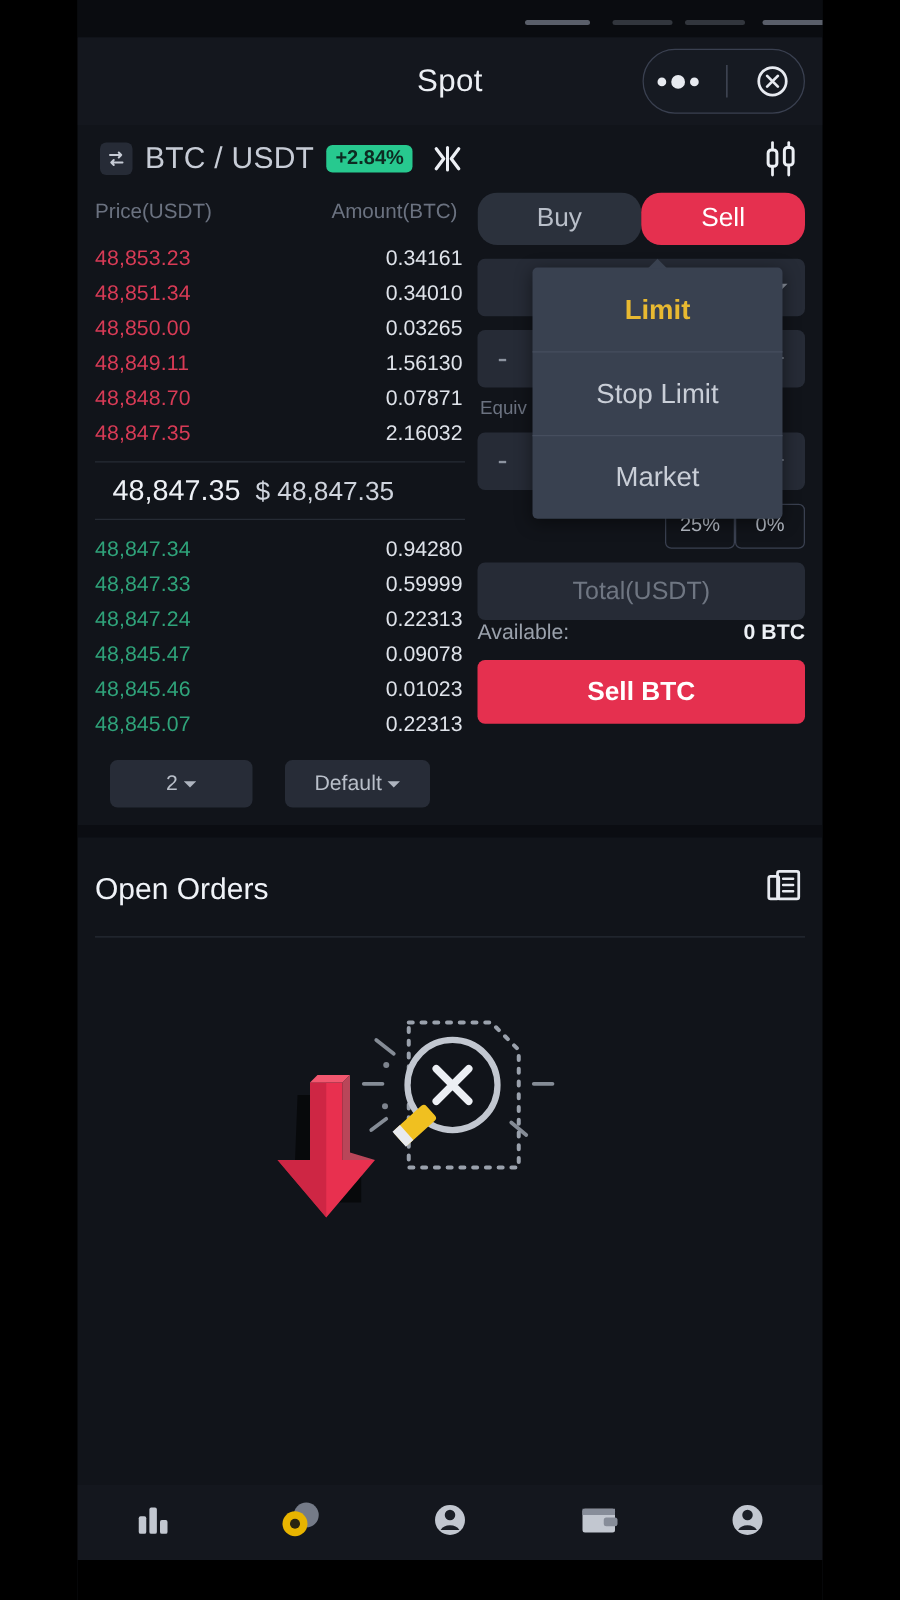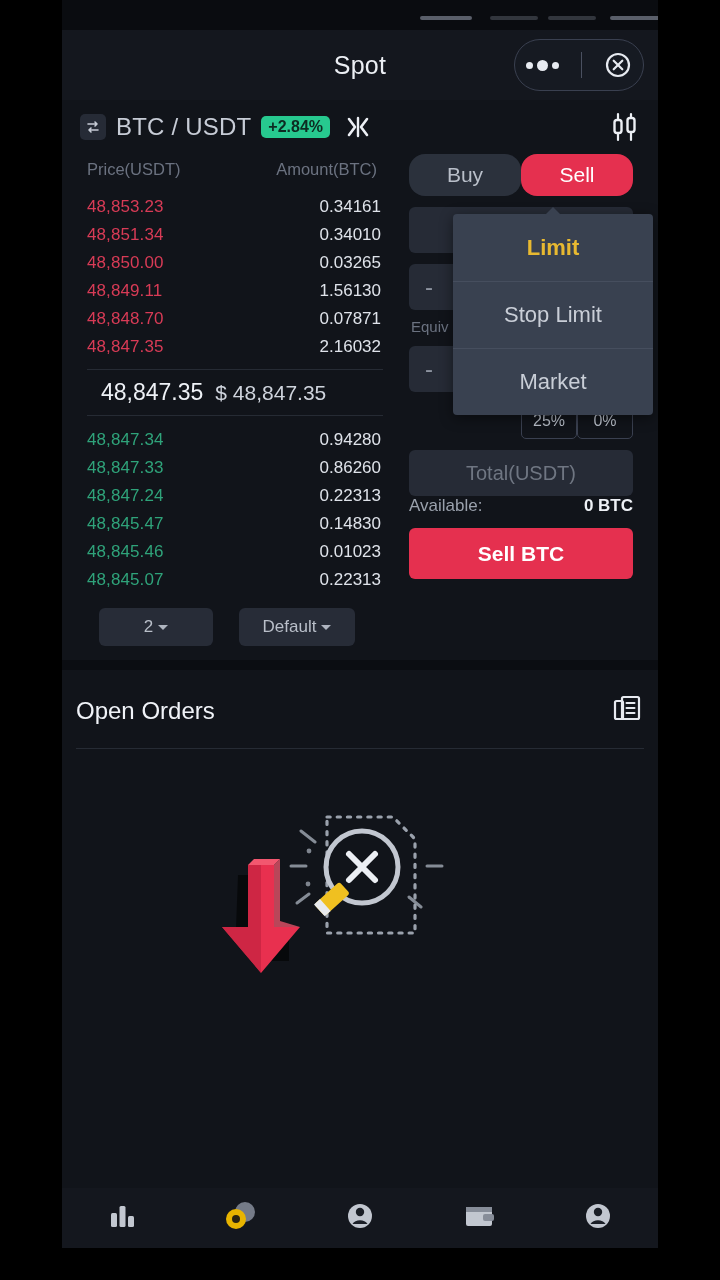--- a/index.html
+++ b/index.html
@@ -66,21 +66,21 @@
   .pairname { font-size: 24px; color: #c7ccd6; letter-spacing: .2px; }
   .chg {
     background: #27c98f; color: #0d2b22;
     font-size: 16px; font-weight: bold;
     padding: 3px 7px; border-radius: 5px; line-height: 1;
   }
   .depthicon { margin-left: 4px; display:flex; align-items:center; }
   .candleicon { margin-left: auto; display:flex; align-items:center; }
 
   
-  .panels { display: flex; padding: 0 25px; gap: 26px; }
+  .panels { display: flex; padding: 0 14px; gap: 10px; }
   .book { width: 296px; flex: none; }
   .order { flex: 1; position: relative; }
 
   .bookhdr { display:flex; justify-content: space-between; padding: 6px 2px 14px 0;
              font-size: 16.5px; color: #6b7280; }
   .bookhdr .c2 { margin-right: 4px; }
 
   .brow { display:flex; justify-content: space-between; align-items:center;
           height: 28px; font-size: 17px; padding-right: 2px; }
   .brow .px { letter-spacing: .1px; }
@@ -276,29 +276,29 @@
         <span class="p2">$ 48,847.35</span>
       </div>
 
       <div>
         <div class="brow bid">
           <span class="px">48,847.34</span>
           <span class="amt">0.94280</span>
         </div>
         <div class="brow bid">
           <span class="px">48,847.33</span>
-          <span class="amt">0.86260</span>
+          <span class="amt">0.59999</span>
         </div>
         <div class="brow bid">
           <span class="px">48,847.24</span>
           <span class="amt">0.22313</span>
         </div>
         <div class="brow bid">
           <span class="px">48,845.47</span>
-          <span class="amt">0.14830</span>
+          <span class="amt">0.09078</span>
         </div>
         <div class="brow bid">
           <span class="px">48,845.46</span>
           <span class="amt">0.01023</span>
         </div>
         <div class="brow bid">
           <span class="px">48,845.07</span>
           <span class="amt">0.22313</span>
         </div>
       </div>

